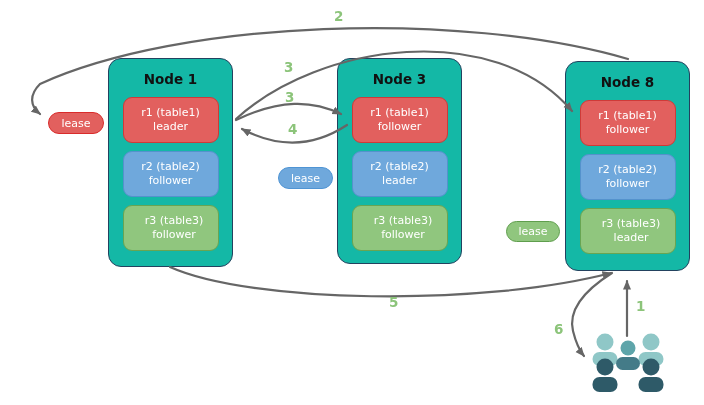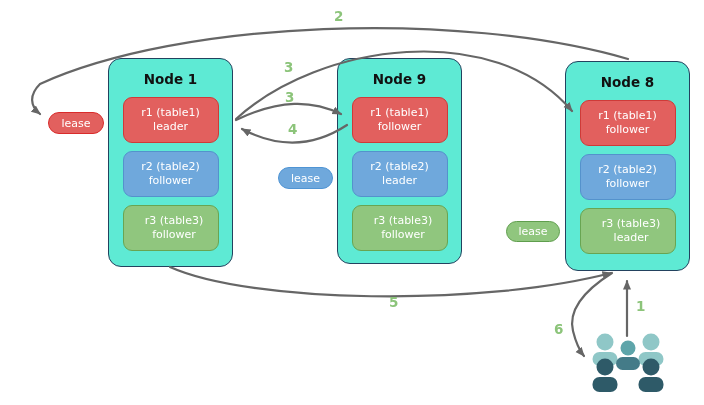--- a/index.html
+++ b/index.html
@@ -1,21 +1,21 @@
 <!DOCTYPE html>
 <html><head>
 <meta charset="utf-8">
 <style>
   html,body{margin:0;padding:0;background:#fff;}
   #canvas{
     position:relative;width:704px;height:405px;background:#ffffff;overflow:hidden;
     font-family:"DejaVu Sans","Liberation Sans",sans-serif;
   }
   .node{
-    position:absolute;background:#5eead4;border:1.6px solid #23425f;border-radius:13px;
+    position:absolute;background:#14b8a6;border:1.6px solid #23425f;border-radius:13px;
     display:flex;flex-direction:column;align-items:center;padding-top:10px;box-sizing:border-box;
     z-index:2;
   }
   .node-title{
     font-size:13.5px;font-weight:bold;color:#111111;height:20px;line-height:20px;margin-bottom:8px;
   }
   .range{
     width:96px;height:46px;border-radius:9px;margin-bottom:8px;box-sizing:border-box;
     display:flex;flex-direction:column;align-items:center;justify-content:center;
     color:#ffffff;font-size:11px;line-height:14px;text-align:center;
@@ -51,21 +51,21 @@
       <span>r2 (table2)</span>
       <span>follower</span>
     </div>
     <div class="range range-green">
       <span>r3 (table3)</span>
       <span>follower</span>
     </div>
   </div>
 
   <div class="node" style="left:337px;top:58px;width:125px;height:206px;">
-    <div class="node-title">Node 9</div>
+    <div class="node-title">Node 3</div>
     <div class="range range-red">
       <span>r1 (table1)</span>
       <span>follower</span>
     </div>
     <div class="range range-blue">
       <span>r2 (table2)</span>
       <span>leader</span>
     </div>
     <div class="range range-green">
       <span>r3 (table3)</span>

